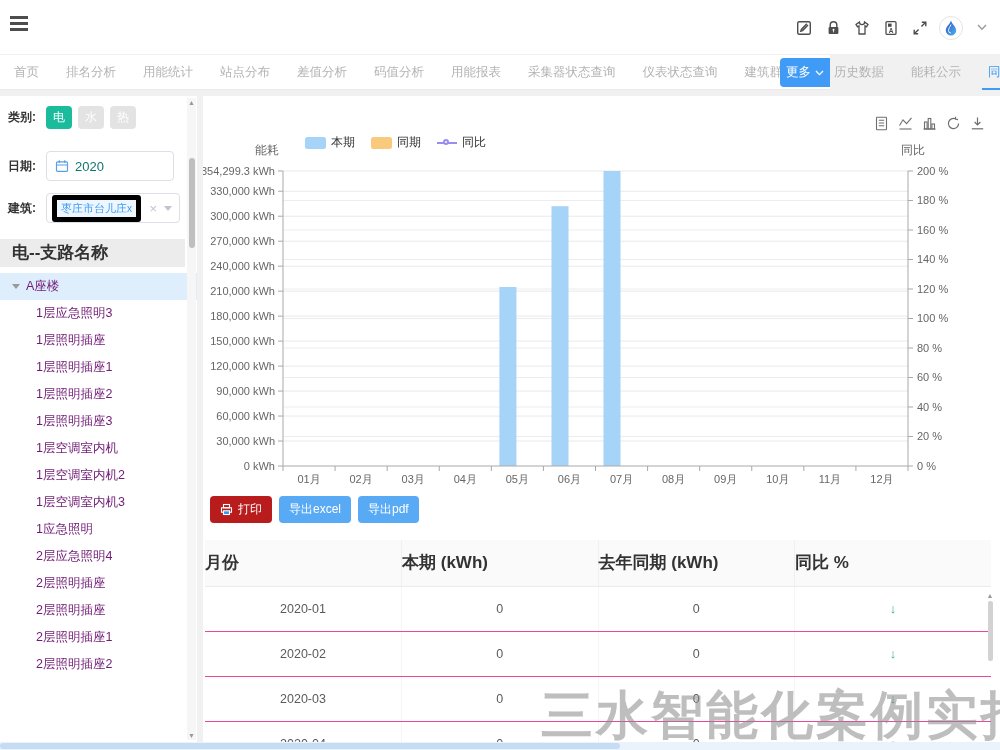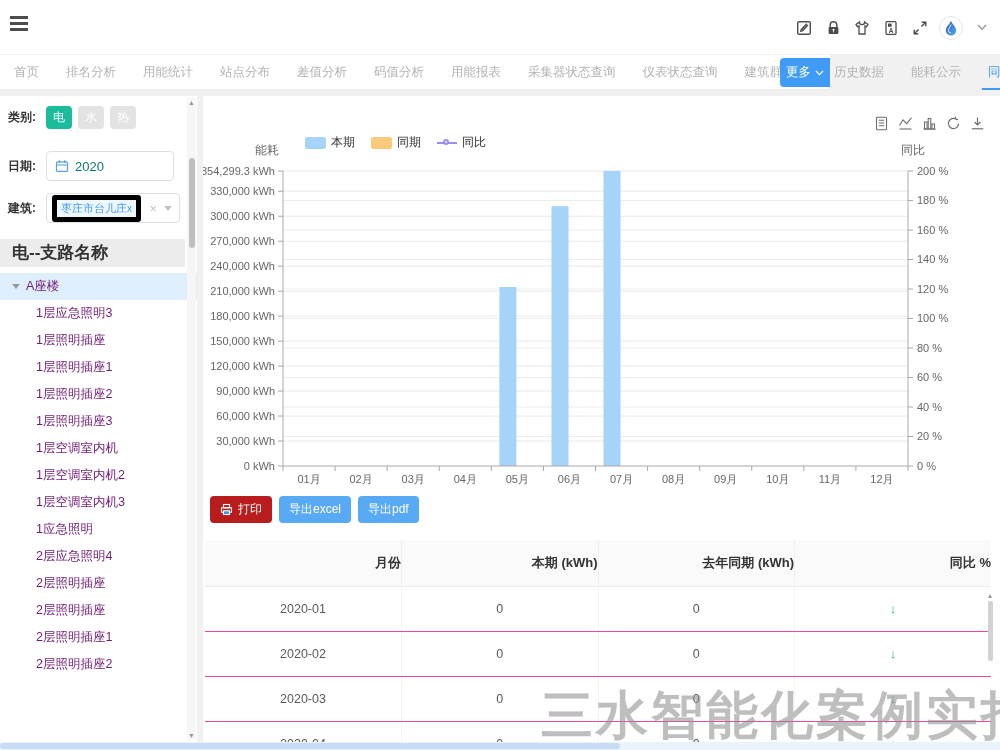--- a/index.html
+++ b/index.html
@@ -68,22 +68,22 @@
   .toolbox { position:absolute; right:14px; top:20px; display:flex; gap:8px; }
   .tbi { width:16px; height:16px; cursor:pointer; }
   .ax-title { position:absolute; top:46px; font-size:12px; color:#666; }
   .ax-title.l { left:52px; } .ax-title.r { left:698px; }
   #chart { position:absolute; left:0; top:60px; }
   .btns { position:absolute; left:7px; top:400px; display:flex; gap:7px; }
   .btn { height:27px; border:none; border-radius:4px; background:#59aaf4; color:#fff; font-size:12px;
     padding:0 10px; cursor:pointer; display:flex; align-items:center; gap:5px; }
   .btn.print { background:#b91c1c; }
   .dtable { position:absolute; left:2px; top:444px; width:786px; border-collapse:collapse; }
-  .dtable th { background:#fafafa; height:46px; font-size:13px; color:#333; font-weight:bold;
-    border-right:1px solid #f0f0f0; border-bottom:1px solid #ebebeb; text-align:right; width:25%; }
+  .dtable th { background:#fafafa; height:46px; font-size:17px; color:#333; font-weight:bold;
+    border-right:1px solid #f0f0f0; border-bottom:1px solid #ebebeb; text-align:left; width:25%; }
   .dtable th:last-child { border-right:none; }
   .dtable td { height:45px; font-size:12.5px; color:#5a5a5a; text-align:center;
     border-right:1px solid #f5f5f5; border-bottom:1px solid #ec4899; background:#fff; }
   .dtable td:last-child { border-right:none; }
   .trend { color:#2db57f; font-size:13px; }
   .tbl-scroll { position:absolute; left:783px; top:496px; width:8px; height:150px; }
   .tbl-scroll .ar { font-size:7px; color:#999; display:block; text-align:center; }
   .tbl-scroll .th { display:block; width:5px; margin:2px auto 0; height:60px; background:#d2d2d2; border-radius:2px; }
   .watermark { position:absolute; left:338px; top:585px; font-size:52px; font-weight:bold; color:#8a8a8a;
     opacity:.55; white-space:nowrap; letter-spacing:3px; }

